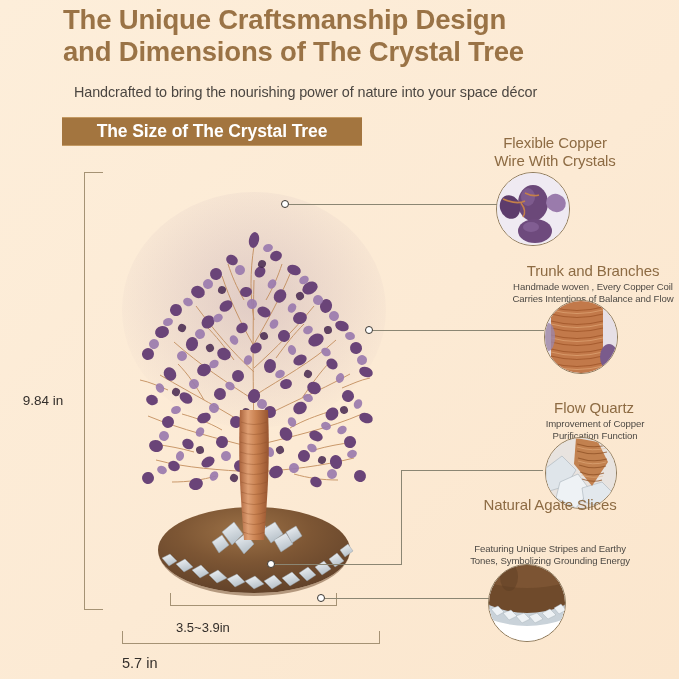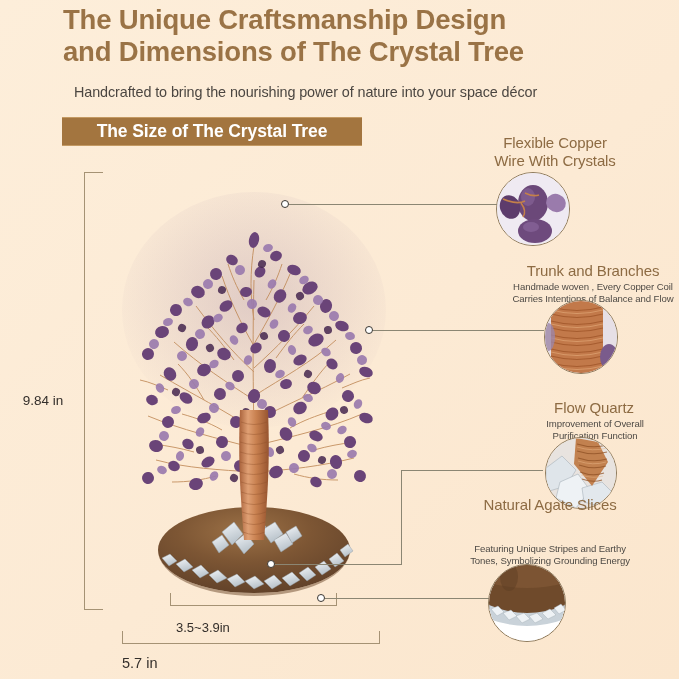--- a/index.html
+++ b/index.html
@@ -482,21 +482,21 @@
     </svg>
   </div>
 
   <div class="conn" style="left:275px; top:564px; width:127px; height:1.2px;"></div>
   <div class="conn" style="left:401px; top:470px; width:1.2px; height:95px;"></div>
   <div class="conn" style="left:401px; top:470px; width:142px; height:1.2px;"></div>
   <div class="dot" style="left:267px; top:560px;"></div>
 
   <div class="callout-title" style="left:524px; top:399px; width:140px;">Flow Quartz</div>
   <div class="callout-desc" style="left:512px; top:418px; width:166px;">
-    <div>Improvement of Overall</div>
+    <div>Improvement of Copper</div>
     <div>Purification Function</div>
   </div>
 
   <div class="callout-circle" style="left:545px; top:437px; width:70px; height:70px;">
     <svg width="70" height="70" viewBox="0 0 70 70">
       <rect width="70" height="70" fill="#e8e3df"></rect>
       <path d="M0 30 l16 -12 14 14 -10 16 -20 6 z" fill="#dfe5ea" stroke="#a8b2ba" stroke-width="0.6"></path>
       <path d="M14 44 l18 -8 12 16 -14 18 -20 -10 z" fill="#eef2f5" stroke="#a8b2ba" stroke-width="0.6"></path>
       <path d="M36 50 l20 -6 14 14 -10 12 -22 -6 z" fill="#e2e8ed" stroke="#a8b2ba" stroke-width="0.6"></path>
       <path d="M30 0 l22 4 10 20 -16 24 -18 -22 z" fill="#c2814f"></path>

